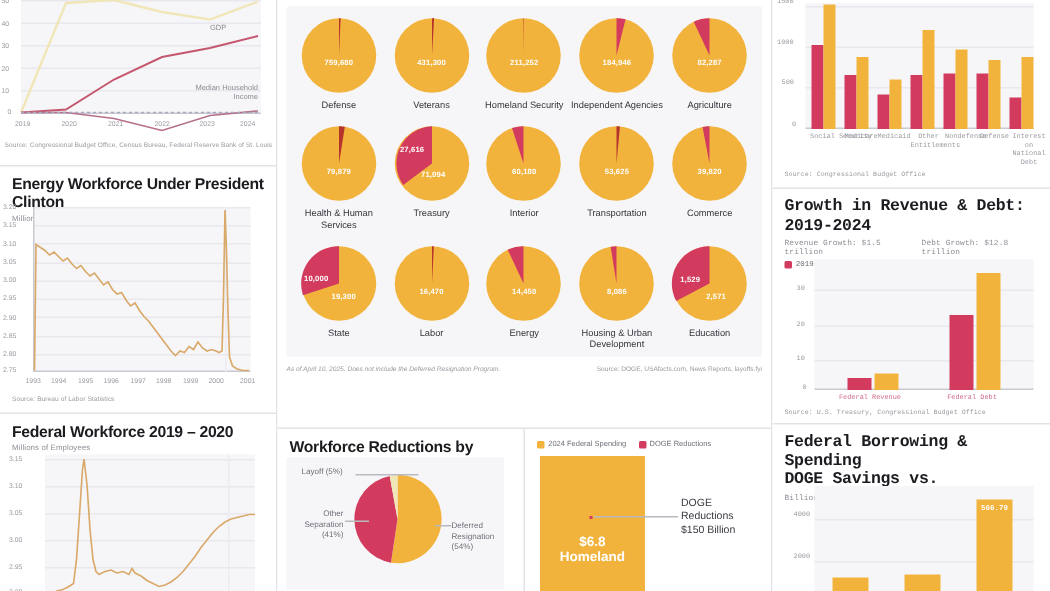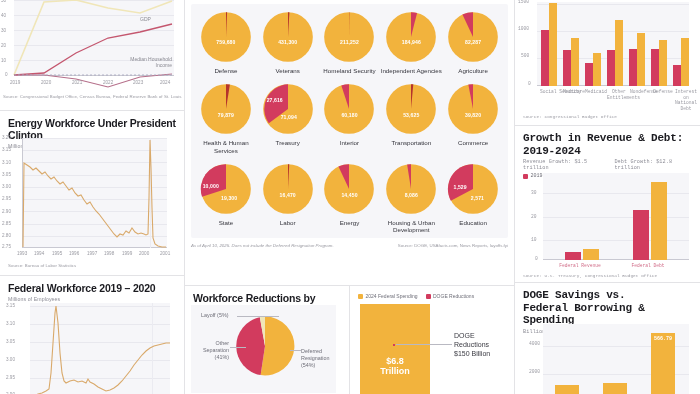--- a/index.html
+++ b/index.html
@@ -399,21 +399,21 @@
           </div>
           <div class="legend-item">
             <span class="swatch" style="background:#d23b5e;"></span>
             <span>DOGE Reductions</span>
           </div>
         </div>
 
         <div style="position:absolute;left:10px;top:18px;width:70px;height:95px;background:#f2b33d;">
           <div class="blk-label" style="left:0;right:0;top:52px;">
             <div>$6.8</div>
-            <div>Trillion</div>
+            <div>Homeland</div>
           </div>
           <div style="position:absolute;left:33px;top:40px;width:2px;height:2px;background:#d23b5e;"></div>
         </div>
 
         <div class="leader" style="left:46px;top:58px;width:56px;"></div>
         <div class="callout" style="left:104px;top:45px;width:58px;">
           <div>DOGE</div>
           <div>Reductions</div>
           <div>$150 Billion</div>
         </div>
@@ -502,22 +502,22 @@
       <div class="axislbl" style="left:16px;top:111px;">10</div>
       <div class="axislbl" style="left:20px;top:130px;">0</div>
 
       <div class="barlabel" style="left:40px;top:137px;width:50px;">Federal Revenue</div>
       <div class="barlabel" style="left:108px;top:137px;width:50px;">Federal Debt</div>
 
       <div class="psrc" style="position:absolute;left:8px;top:145px;">Source: U.S. Treasury, Congressional Budget Office</div>
     </div>
 
     <div class="panel" style="height:112px;">
+      <div class="ptitle big">Federal Borrowing &amp; Spending</div>
       <div class="ptitle big">DOGE Savings vs.</div>
-      <div class="ptitle big">Federal Borrowing &amp; Spending</div>
       <div class="psub">Billions of Dollars</div>
 
       <div class="plot" style="position:absolute;left:28px;top:41px;width:146px;height:71px;">
         <div class="gridline" style="top:22px;"></div>
         <div class="gridline" style="top:50px;"></div>
 
         <div class="bar" style="left:12px;width:24px;height:10px;background:#f2b33d;"></div>
         <div class="bar" style="left:60px;width:24px;height:12px;background:#f2b33d;"></div>
         <div class="bar" style="left:108px;width:24px;height:62px;background:#f2b33d;"></div>
         <div class="vbarlabel" style="left:108px;width:24px;top:12px;">566.79</div>

